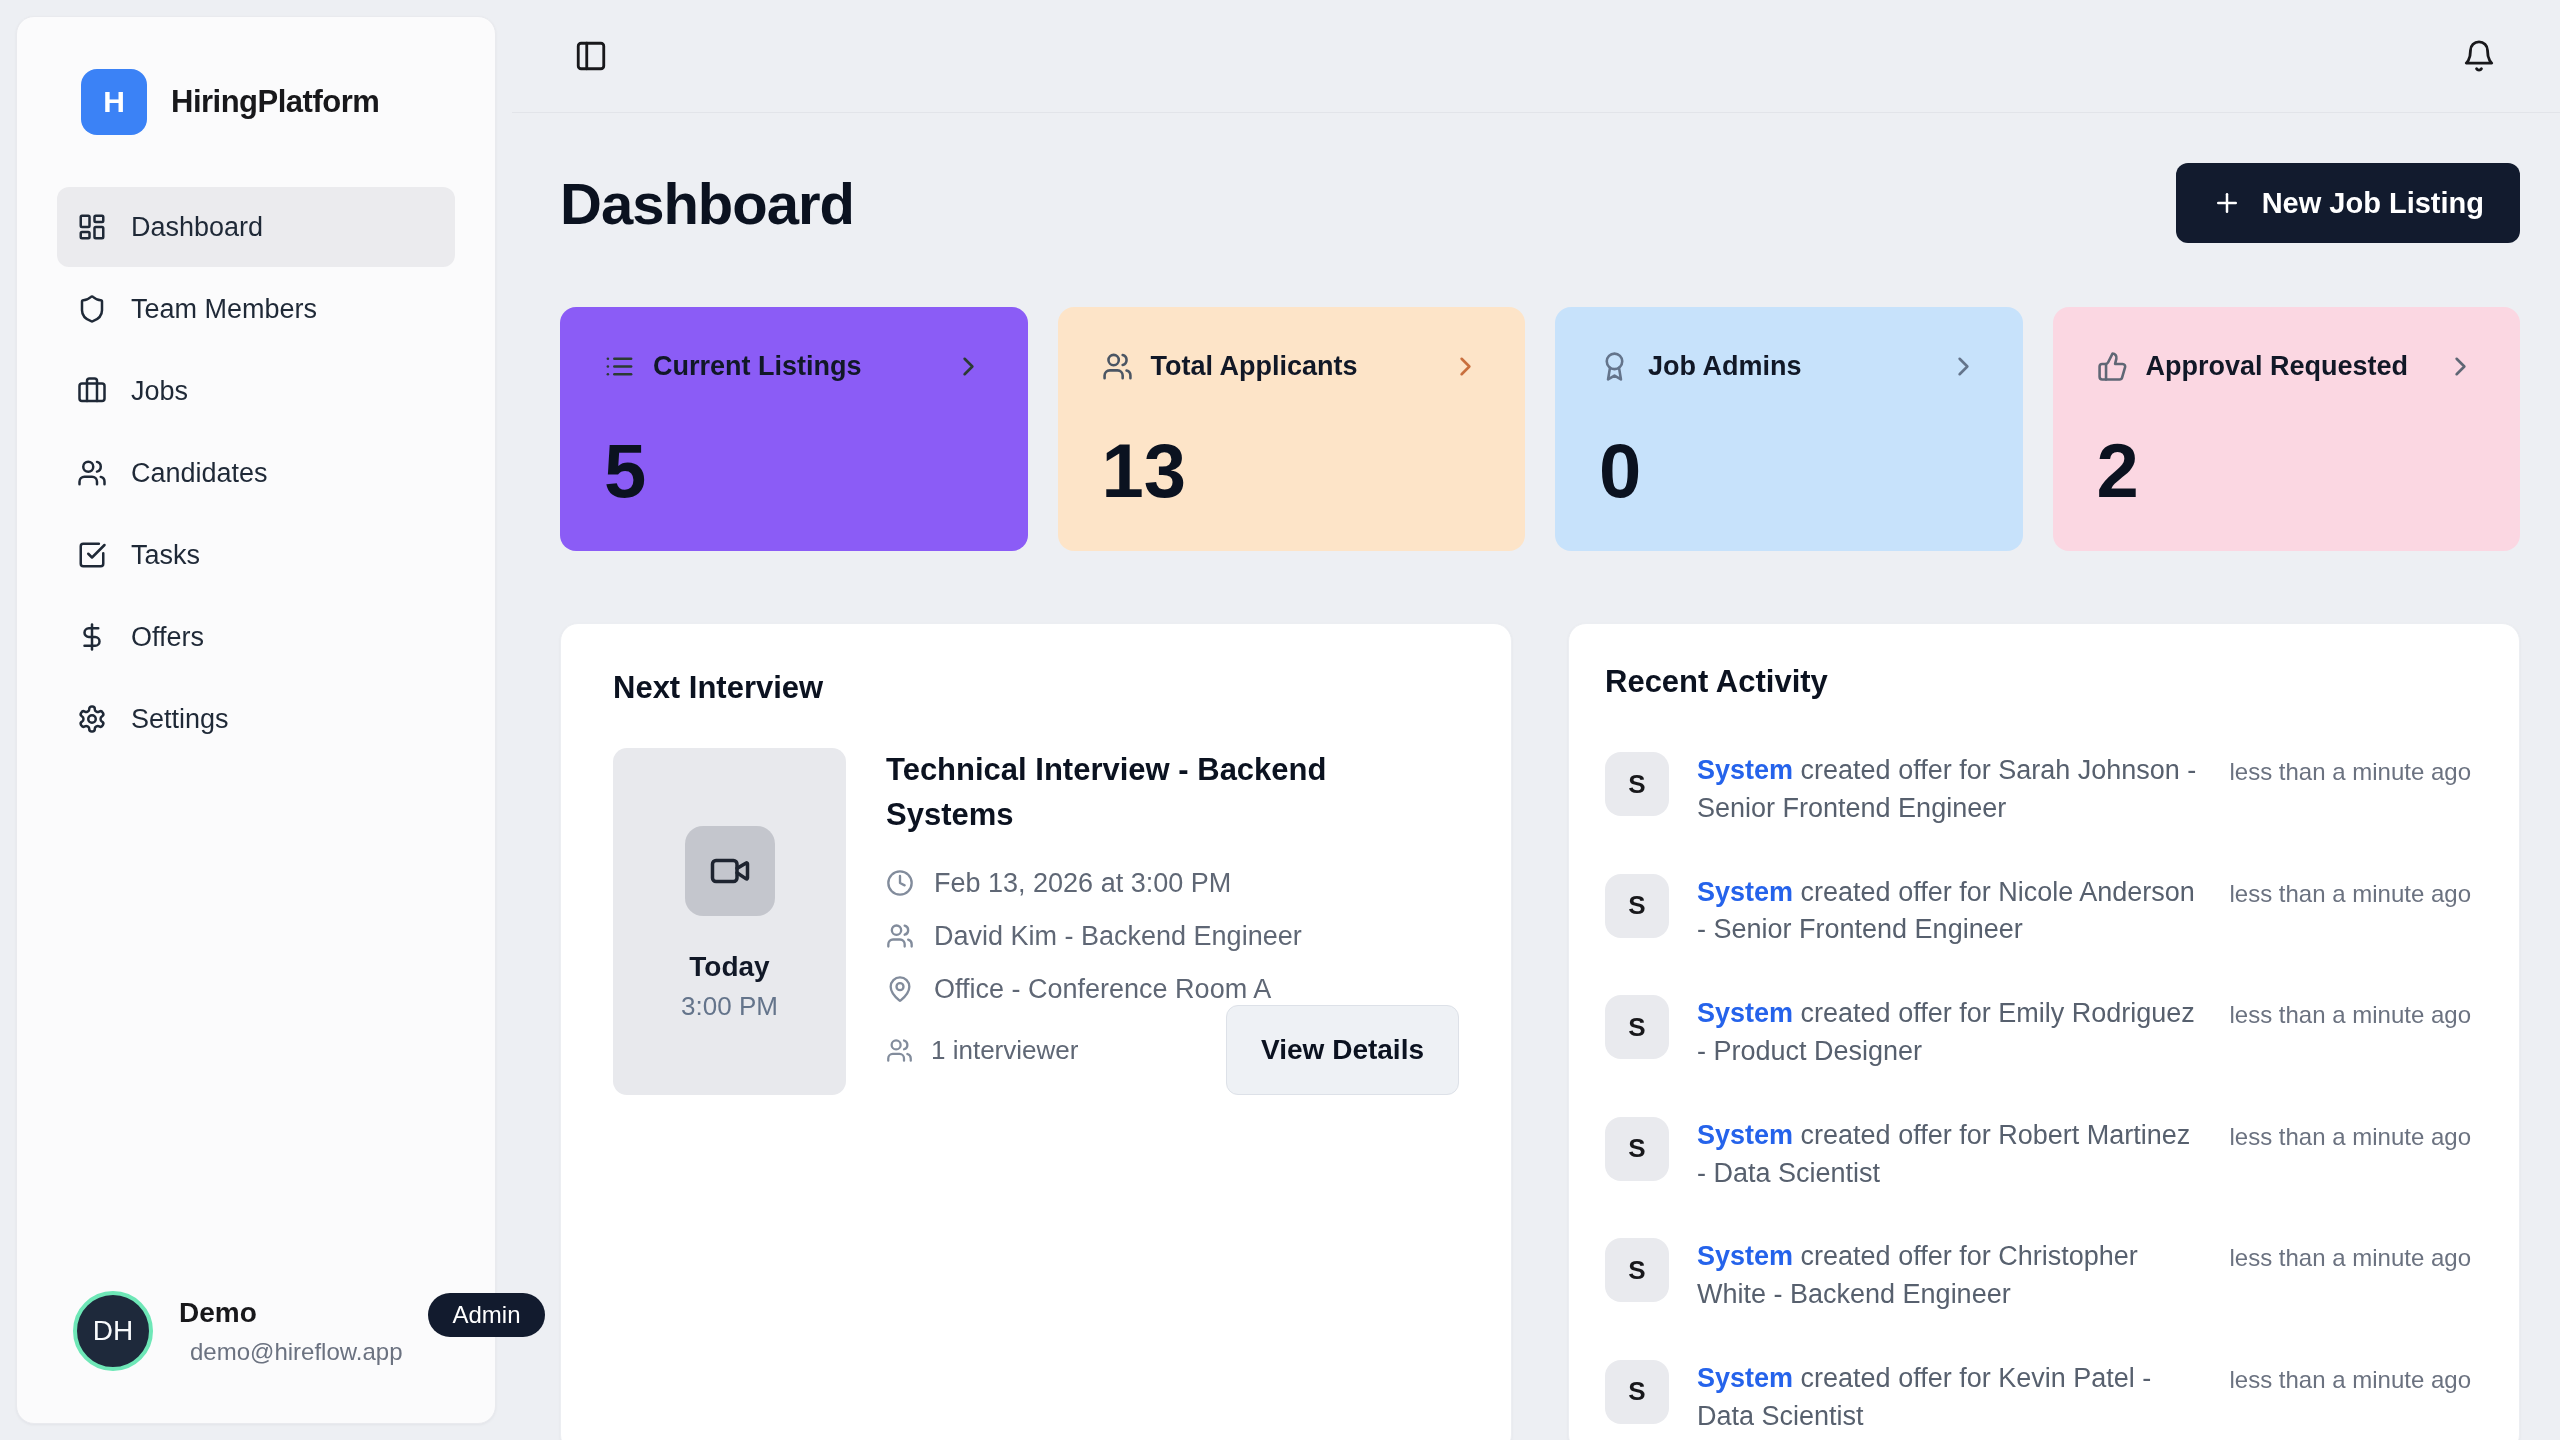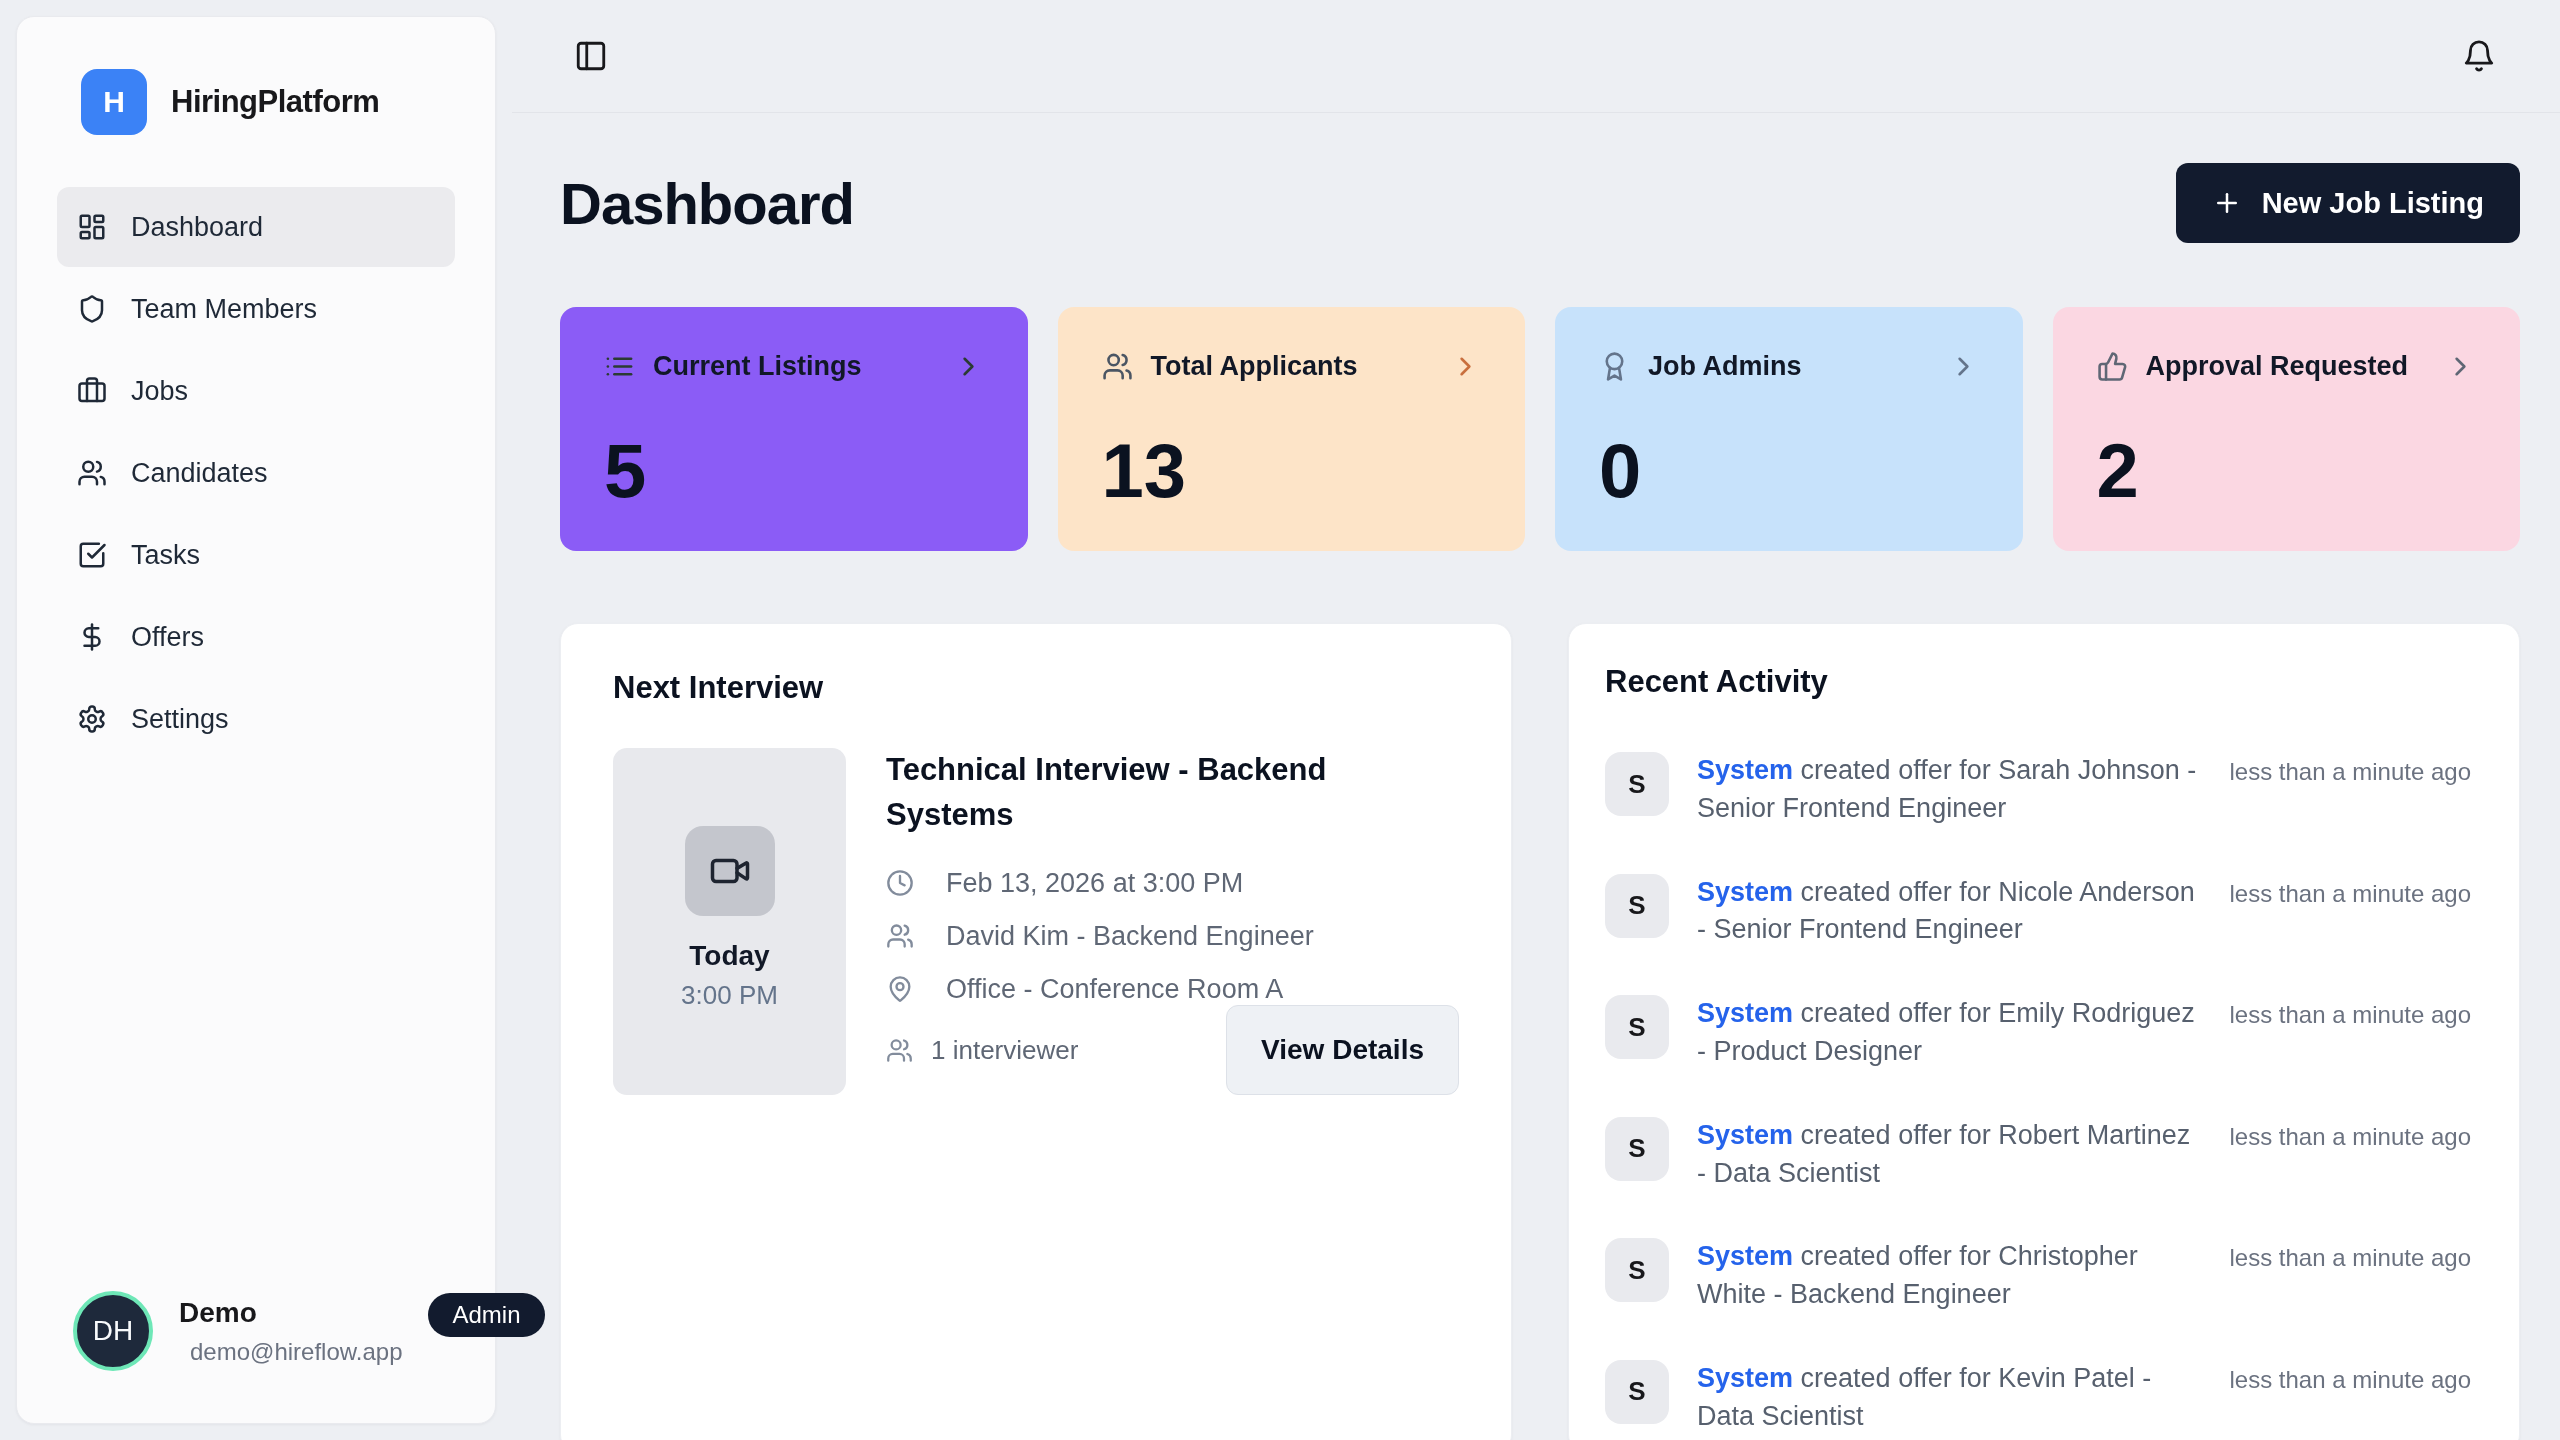--- a/index.html
+++ b/index.html
@@ -101,26 +101,26 @@
   .interview-body { display:flex; gap:40px; margin-top:42px; height:347px; }
   .iv-tile {
     width:233px; height:347px; flex-shrink:0; background:#e8e9ed; border-radius:14px;
     display:flex; flex-direction:column; align-items:center; padding-top:78px;
   }
   .iv-icon-box {
     width:90px; height:90px; background:#c4c6cd; border-radius:18px; color:#1e2430;
     display:flex; align-items:center; justify-content:center;
   }
   .iv-icon-box .icon { width:42px; height:42px; }
-  .iv-day { margin-top:24px; font-size:28px; font-weight:700; color:#111827; }
+  .iv-day { margin-top:35px; font-size:28px; font-weight:700; color:#111827; }
   .iv-time { margin-top:8px; font-size:26px; color:#64748b; }
   .iv-right { flex:1; display:flex; flex-direction:column; }
   .iv-title { font-size:31px; font-weight:700; line-height:1.45; max-width:480px; color:#0b1220; }
   .iv-meta { margin-top:30px; display:flex; flex-direction:column; gap:22px; }
-  .iv-meta-row { display:flex; align-items:center; gap:32px; font-size:27px; color:#5f6775; }
+  .iv-meta-row { display:flex; align-items:center; gap:20px; font-size:27px; color:#5f6775; }
   .iv-meta-row .icon { width:28px; height:28px; color:#828c9c; flex-shrink:0; }
   .iv-bottom { margin-top:auto; display:flex; align-items:center; justify-content:space-between; }
   .iv-count { display:flex; align-items:center; gap:18px; font-size:26px; color:#5f6775; }
   .iv-count .icon { width:27px; height:27px; color:#828c9c; }
   .btn-secondary {
     background:#eef1f5; border:1px solid #dde1e8; border-radius:12px; cursor:pointer;
     font-family:inherit; font-size:28px; font-weight:600; color:#0b1220;
     height:90px; padding:0 34px;
   }
 

